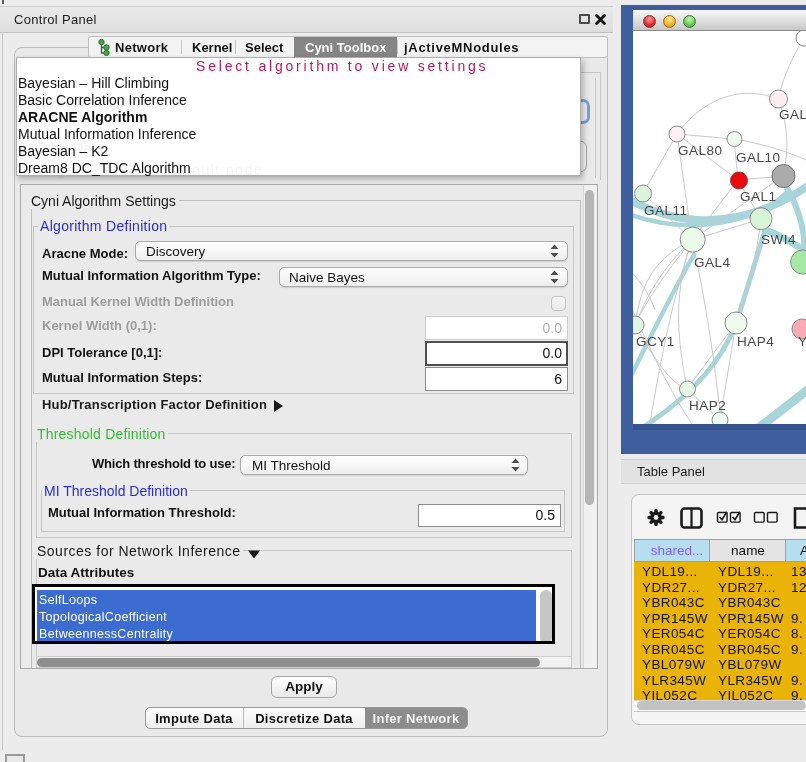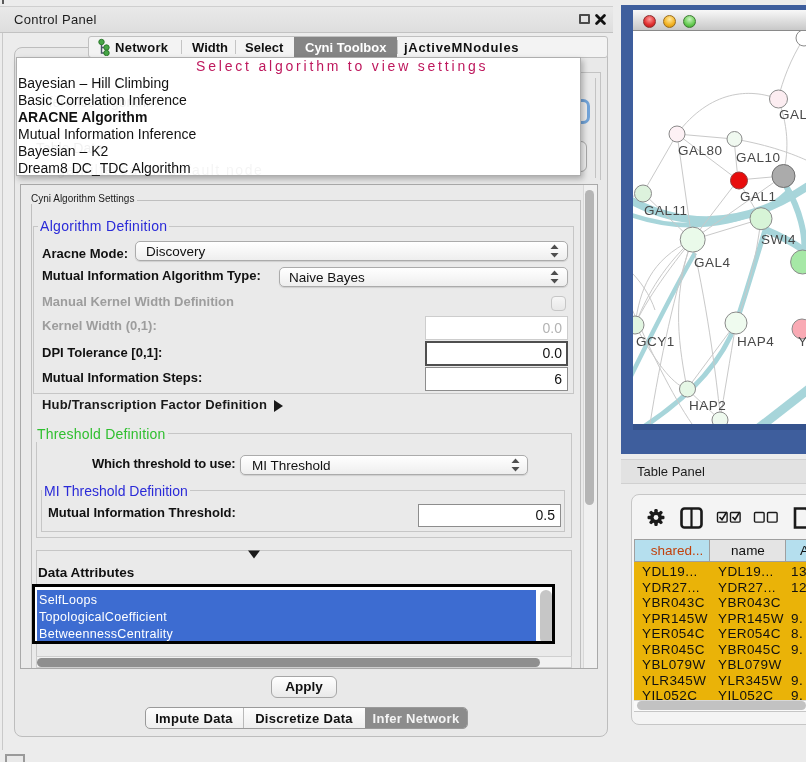--- a/index.html
+++ b/index.html
@@ -36,37 +36,37 @@
   <div class="abs" style="left:181px;top:40px;width:1px;height:14px;background:#c4c4c4;"></div>
   <div class="abs" style="left:235px;top:40px;width:1px;height:14px;background:#c4c4c4;"></div>
   <div class="abs" style="left:397px;top:40px;width:1px;height:14px;background:#c4c4c4;"></div>
   <svg class="abs" style="left:97px;top:38px;" width="14" height="18" viewBox="0 0 14 18">
     <path d="M4.5 4 V15 H9.5 M4.5 9.5 H9.5" stroke="#4a5568" stroke-width="1.4" fill="none"></path>
     <circle cx="4.5" cy="4" r="2.7" fill="#47a647" stroke="#2c7a2c"></circle>
     <circle cx="9.5" cy="9.5" r="2.7" fill="#47a647" stroke="#2c7a2c"></circle>
     <circle cx="9.5" cy="15" r="2.7" fill="#47a647" stroke="#2c7a2c"></circle>
   </svg>
   <div class="abs bold" style="left:115px;top:40px;font-size:13px;color:#111;letter-spacing:0.3px;">Network</div>
-  <div class="abs bold" style="left:192px;top:40px;font-size:13px;color:#111;">Width</div>
+  <div class="abs bold" style="left:192px;top:40px;font-size:13px;color:#111;">Kernel</div>
   <div class="abs bold" style="left:245px;top:40px;font-size:13px;color:#111;">Select</div>
   <div class="abs bold" style="left:305px;top:40px;font-size:13px;color:#fff;">Cyni Toolbox</div>
   <div class="abs bold" style="left:404px;top:40px;font-size:13px;color:#111;letter-spacing:0.7px;">jActiveMNodules</div>
 
   <div class="abs" style="left:580px;top:72px;width:20px;height:1px;background:#c3c3c3;"></div>
   <div class="abs" style="left:600px;top:72px;width:1px;height:108px;background:#c3c3c3;"></div>
   <div class="abs" style="left:595px;top:78px;width:1px;height:100px;background:#c3c3c3;"></div>
   <div class="abs" style="left:560px;top:99px;width:30px;height:25px;border:3px solid #72a4d9;border-radius:7px;background:#ededed;"></div>
   <div class="abs" style="left:560px;top:141px;width:27px;height:31px;border:1px solid #a8a8a8;border-radius:6px;background:#f2f2f2;"></div>
 
   <div class="abs" style="left:20px;top:184px;width:578px;height:485px;background:#eaeaea;border:1px solid #a9a9a9;"></div>
   <div class="abs" style="left:583px;top:185px;width:14px;height:483px;background:#f0f0f0;border-left:1px solid #d8d8d8;"></div>
   <div class="abs" style="left:585px;top:190px;width:9px;height:315px;background:#b5b5b5;border-radius:5px;"></div>
 
   <div class="abs" style="left:31px;top:200px;width:550px;height:468px;border:1px solid #bfbfbf;border-bottom:none;"></div>
-  <div class="abs" style="left:28px;top:192.5px;font-size:10px;color:#1a1a1a;background:#eaeaea;padding:0 3px;">Cyni Algorithm Settings</div>
+  <div class="abs" style="left:28px;top:192.5px;font-size:14px;color:#1a1a1a;background:#eaeaea;padding:0 3px;">Cyni Algorithm Settings</div>
 
   <div class="abs" style="left:33px;top:225.5px;width:541px;height:168px;border:1px solid #c6c6c6;"></div>
   <div class="abs" style="left:38px;top:218px;font-size:14px;color:#2a2ad8;background:#eaeaea;padding:0 2px;letter-spacing:0.3px;">Algorithm Definition</div>
 
   <div class="lbl" style="left:42px;top:245.5px;">Aracne Mode:</div>
   <div class="lbl" style="left:42px;top:267.5px;">Mutual Information Algorithm Type:</div>
   <div class="glbl" style="left:42px;top:294px;">Manual Kernel Width Definition</div>
   <div class="glbl" style="left:42px;top:317.5px;">Kernel Width (0,1):</div>
   <div class="lbl" style="left:42px;top:345px;">DPI Tolerance [0,1]:</div>
   <div class="lbl" style="left:42px;top:370px;">Mutual Information Steps:</div>
@@ -109,20 +109,21 @@
       <path d="M5.5 13.5 L1.5 9 H9.5 Z" fill="#4e4e4e"></path>
   </svg>
 
   <div class="abs" style="left:41px;top:489.5px;width:524px;height:42px;border:1px solid #c6c6c6;"></div>
   <div class="abs" style="left:42px;top:482.5px;font-size:14px;color:#2a2ad8;background:#eaeaea;padding:0 2px;">MI Threshold Definition</div>
   <div class="lbl" style="left:48px;top:505px;">Mutual Information Threshold:</div>
   <div class="abs" style="left:418px;top:504px;width:143px;height:23px;border:1px solid #8d8d8d;background:#fff;"></div>
   <div class="abs" style="left:418px;top:504px;width:137px;height:23px;font-size:14px;color:#111;text-align:right;line-height:23px;">0.5</div>
 
   <div class="abs" style="left:36px;top:550px;width:536px;height:118px;border:1px solid #c6c6c6;border-bottom:none;"></div>
+  <div class="abs" style="left:35px;top:542.5px;font-size:14px;color:#1a1a1a;background:#eaeaea;padding:0 2px;letter-spacing:0.5px;">Sources for Network Inference</div>
   <svg class="abs" style="left:247px;top:549px;" width="14" height="11" viewBox="0 0 14 11">
     <path d="M1 1.5 L13 1.5 L7 9.5 Z" fill="#1a1a1a"></path>
   </svg>
   <div class="lbl" style="left:38px;top:565px;font-size:13.5px;">Data Attributes</div>
 
   <div class="abs" style="left:32px;top:584px;width:523px;height:60px;border:3px solid #000000;background:#fff;overflow:hidden;">
     <div style="position:absolute;left:2px;top:3px;width:499px;height:69px;background:#3d6cd1;"></div>
     <div style="position:absolute;left:4px;top:4.5px;font-size:12.5px;color:#fff;line-height:17px;letter-spacing:0.3px;">SelfLoops<br>TopologicalCoefficient<br>BetweennessCentrality<br>gal4RGexp</div>
     <div style="position:absolute;left:505px;top:3px;width:12px;height:54px;background:#c6c6c6;border-radius:6px;"></div>
   </div>
@@ -270,21 +271,21 @@
       <rect x="109.5" y="5.5" width="9.6" height="9.6" rx="1"></rect>
       <rect x="122.5" y="5.5" width="9.6" height="9.6" rx="1"></rect>
     </g>
     <path d="M150 1.5 H161 L165 6 V20.5 H150 Z" fill="none" stroke="#1a1a1a" stroke-width="2.6"></path>
   </svg>
 
   <div class="abs" style="left:634px;top:539px;width:172px;height:23px;overflow:hidden;">
     <div style="position:absolute;left:0;top:0;width:76px;height:23px;background:#b5dfee;border:1px solid #9f9f9f;"></div>
     <div style="position:absolute;left:76px;top:0;width:76px;height:23px;background:#e4e4e4;border:1px solid #9f9f9f;border-left:none;"></div>
     <div style="position:absolute;left:152px;top:0;width:24px;height:23px;background:#b5dfee;border:1px solid #9f9f9f;border-left:none;"></div>
-    <div style="position:absolute;left:5px;top:4px;width:76px;text-align:center;font-size:13.5px;color:#c2410c;">shared...</div>
+    <div style="position:absolute;left:5px;top:4px;width:76px;text-align:center;font-size:13.5px;color:#8b5cf6;">shared...</div>
     <div style="position:absolute;left:76px;top:4px;width:76px;text-align:center;font-size:13.5px;color:#111;">name</div>
     <div style="position:absolute;left:166px;top:4px;font-size:13.5px;color:#111;">A</div>
   </div>
 
   <div class="abs" style="left:634px;top:562px;width:172px;height:138px;background:#eab308;overflow:hidden;font-size:13.5px;color:#111;letter-spacing:0.4px;">
     <div style="position:absolute;left:8px;top:2px;line-height:15.5px;">YDL19...<br>YDR27...<br>YBR043C<br>YPR145W<br>YER054C<br>YBR045C<br>YBL079W<br>YLR345W<br>YIL052C</div>
     <div style="position:absolute;left:84px;top:2px;line-height:15.5px;">YDL19...<br>YDR27...<br>YBR043C<br>YPR145W<br>YER054C<br>YBR045C<br>YBL079W<br>YLR345W<br>YIL052C</div>
     <div style="position:absolute;left:157px;top:2px;line-height:15.5px;">13<br>12<br>&nbsp;<br>9.<br>8.<br>9.<br>&nbsp;<br>9.<br>9.</div>
   </div>
 

